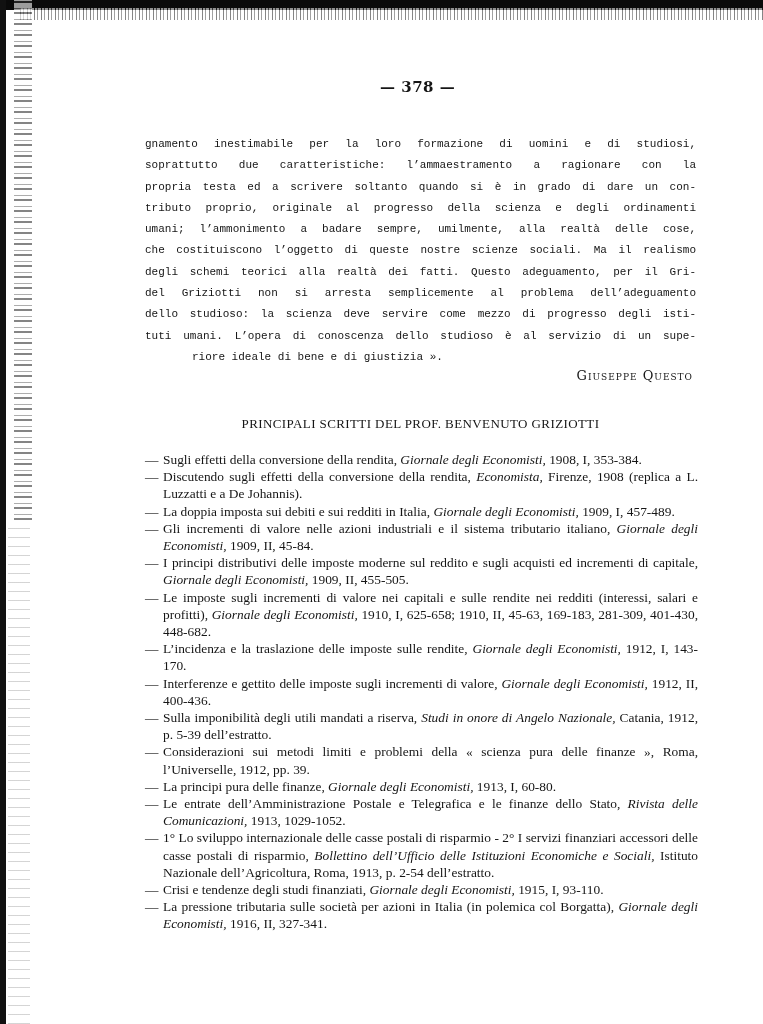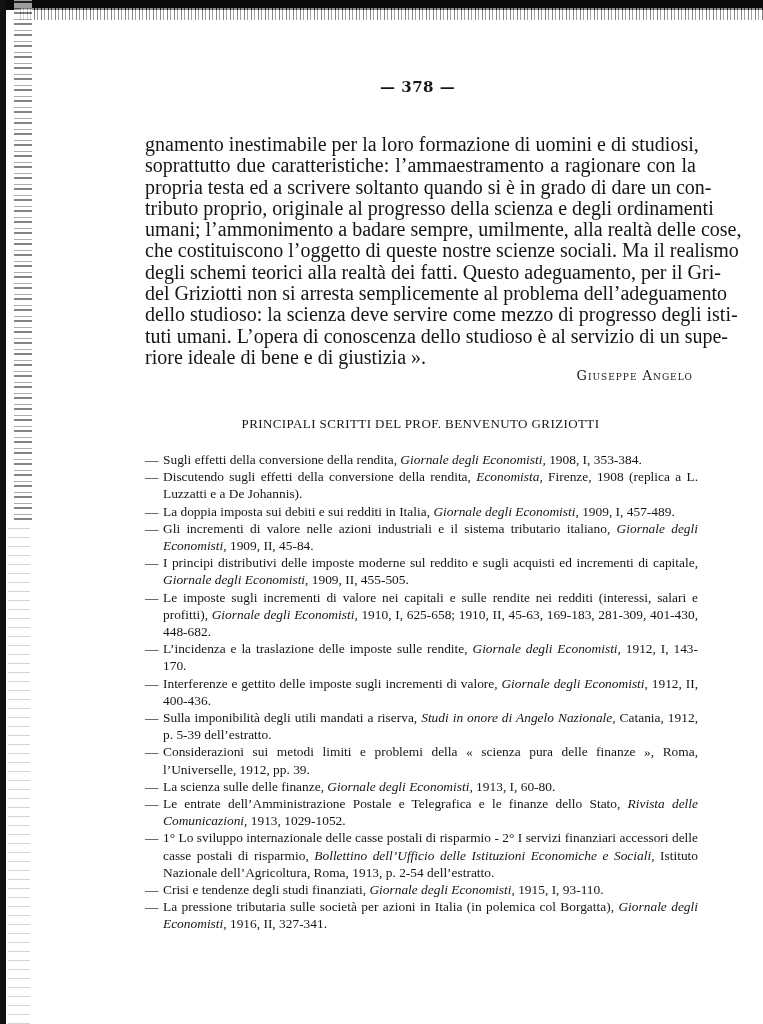--- a/index.html
+++ b/index.html
@@ -33,25 +33,25 @@
       opacity: 0.5;
     }
 
     .page-number {
       position: absolute; left: 380px; top: 78px;
       font-family: "DejaVu Serif", serif; font-size: 15px; letter-spacing: 0.5px; font-weight: bold;
     }
 
     .body-text {
       position: absolute; left: 145px; top: 134px; width: 551px;
-      font-family: Liberation Serif, serif; font-size: 20px; line-height: 21.3px;
+      font-family: Liberation Mono, monospace; font-size: 11px; line-height: 21.3px;
       text-align: justify;
     }
     .body-text .line { display: block; text-align: justify; text-align-last: justify; white-space: nowrap; }
-    .body-text .line.last { text-align-last: left; }
+    .body-text .line.last { text-align-last: left; margin-left: 47px; }
 
     .signature {
       position: absolute; right: 70px; top: 368px;
       font-family: "DejaVu Serif", serif; font-size: 13px; font-variant: small-caps; letter-spacing: 1px;
     }
 
     .section-heading {
       position: absolute; left: 145px; top: 416px; width: 551px; text-align: center;
       font-family: "Liberation Serif", serif; font-size: 13px; letter-spacing: 0.4px;
     }
@@ -84,33 +84,33 @@
   <span class="line">tributo proprio, originale al progresso della scienza e degli ordinamenti</span>
   <span class="line">umani; l’ammonimento a badare sempre, umilmente, alla realtà delle cose,</span>
   <span class="line">che costituiscono l’oggetto di queste nostre scienze sociali. Ma il realismo</span>
   <span class="line">degli schemi teorici alla realtà dei fatti. Questo adeguamento, per il Gri-</span>
   <span class="line">del Griziotti non si arresta semplicemente al problema dell’adeguamento</span>
   <span class="line">dello studioso: la scienza deve servire come mezzo di progresso degli isti-</span>
   <span class="line">tuti umani. L’opera di conoscenza dello studioso è al servizio di un supe-</span>
   <span class="line last">riore ideale di bene e di giustizia ».</span>
 </div>
 
-<div class="signature">Giuseppe Angelo</div>
+<div class="signature">Giuseppe Questo</div>
 
 <div class="section-heading">PRINCIPALI SCRITTI DEL PROF. BENVENUTO GRIZIOTTI</div>
 
 <ul class="bibliography" id="bib-list">
     <li class="bib-entry"><span class="dash">—</span><span class="title-part">Sugli effetti della conversione della rendita, </span><span class="journal">Giornale degli Economisti,</span><span class="details"> 1908, I, 353-384.</span></li>
     <li class="bib-entry"><span class="dash">—</span><span class="title-part">Discutendo sugli effetti della conversione della rendita, </span><span class="journal">Economista,</span><span class="details"> Firenze, 1908 (replica a L. Luzzatti e a De Johannis).</span></li>
     <li class="bib-entry"><span class="dash">—</span><span class="title-part">La doppia imposta sui debiti e sui redditi in Italia, </span><span class="journal">Giornale degli Economisti,</span><span class="details"> 1909, I, 457-489.</span></li>
     <li class="bib-entry"><span class="dash">—</span><span class="title-part">Gli incrementi di valore nelle azioni industriali e il sistema tributario italiano, </span><span class="journal">Giornale degli Economisti,</span><span class="details"> 1909, II, 45-84.</span></li>
     <li class="bib-entry"><span class="dash">—</span><span class="title-part">I principi distributivi delle imposte moderne sul reddito e sugli acquisti ed incrementi di capitale, </span><span class="journal">Giornale degli Economisti,</span><span class="details"> 1909, II, 455-505.</span></li>
     <li class="bib-entry"><span class="dash">—</span><span class="title-part">Le imposte sugli incrementi di valore nei capitali e sulle rendite nei redditi (interessi, salari e profitti), </span><span class="journal">Giornale degli Economisti,</span><span class="details"> 1910, I, 625-658; 1910, II, 45-63, 169-183, 281-309, 401-430, 448-682.</span></li>
     <li class="bib-entry"><span class="dash">—</span><span class="title-part">L’incidenza e la traslazione delle imposte sulle rendite, </span><span class="journal">Giornale degli Economisti,</span><span class="details"> 1912, I, 143-170.</span></li>
     <li class="bib-entry"><span class="dash">—</span><span class="title-part">Interferenze e gettito delle imposte sugli incrementi di valore, </span><span class="journal">Giornale degli Economisti,</span><span class="details"> 1912, II, 400-436.</span></li>
     <li class="bib-entry"><span class="dash">—</span><span class="title-part">Sulla imponibilità degli utili mandati a riserva, </span><span class="journal">Studi in onore di Angelo Nazionale,</span><span class="details"> Catania, 1912, p. 5-39 dell’estratto.</span></li>
     <li class="bib-entry"><span class="dash">—</span><span class="title-part">Considerazioni sui metodi limiti e problemi della « scienza pura delle finanze », Roma, l’Universelle, 1912, pp. 39.</span><span class="journal"></span><span class="details"></span></li>
-    <li class="bib-entry"><span class="dash">—</span><span class="title-part">La scienza sulle delle finanze, </span><span class="journal">Giornale degli Economisti,</span><span class="details"> 1913, I, 60-80.</span></li>
+    <li class="bib-entry"><span class="dash">—</span><span class="title-part">La principi pura delle finanze, </span><span class="journal">Giornale degli Economisti,</span><span class="details"> 1913, I, 60-80.</span></li>
     <li class="bib-entry"><span class="dash">—</span><span class="title-part">Le entrate dell’Amministrazione Postale e Telegrafica e le finanze dello Stato, </span><span class="journal">Rivista delle Comunicazioni,</span><span class="details"> 1913, 1029-1052.</span></li>
     <li class="bib-entry"><span class="dash">—</span><span class="title-part">1° Lo sviluppo internazionale delle casse postali di risparmio - 2° I servizi finanziari accessori delle casse postali di risparmio, </span><span class="journal">Bollettino dell’Ufficio delle Istituzioni Economiche e Sociali,</span><span class="details"> Istituto Nazionale dell’Agricoltura, Roma, 1913, p. 2-54 dell’estratto.</span></li>
     <li class="bib-entry"><span class="dash">—</span><span class="title-part">Crisi e tendenze degli studi finanziati, </span><span class="journal">Giornale degli Economisti,</span><span class="details"> 1915, I, 93-110.</span></li>
     <li class="bib-entry"><span class="dash">—</span><span class="title-part">La pressione tributaria sulle società per azioni in Italia (in polemica col Borgatta), </span><span class="journal">Giornale degli Economisti,</span><span class="details"> 1916, II, 327-341.</span></li>
   </ul>
 
 </body></html>

